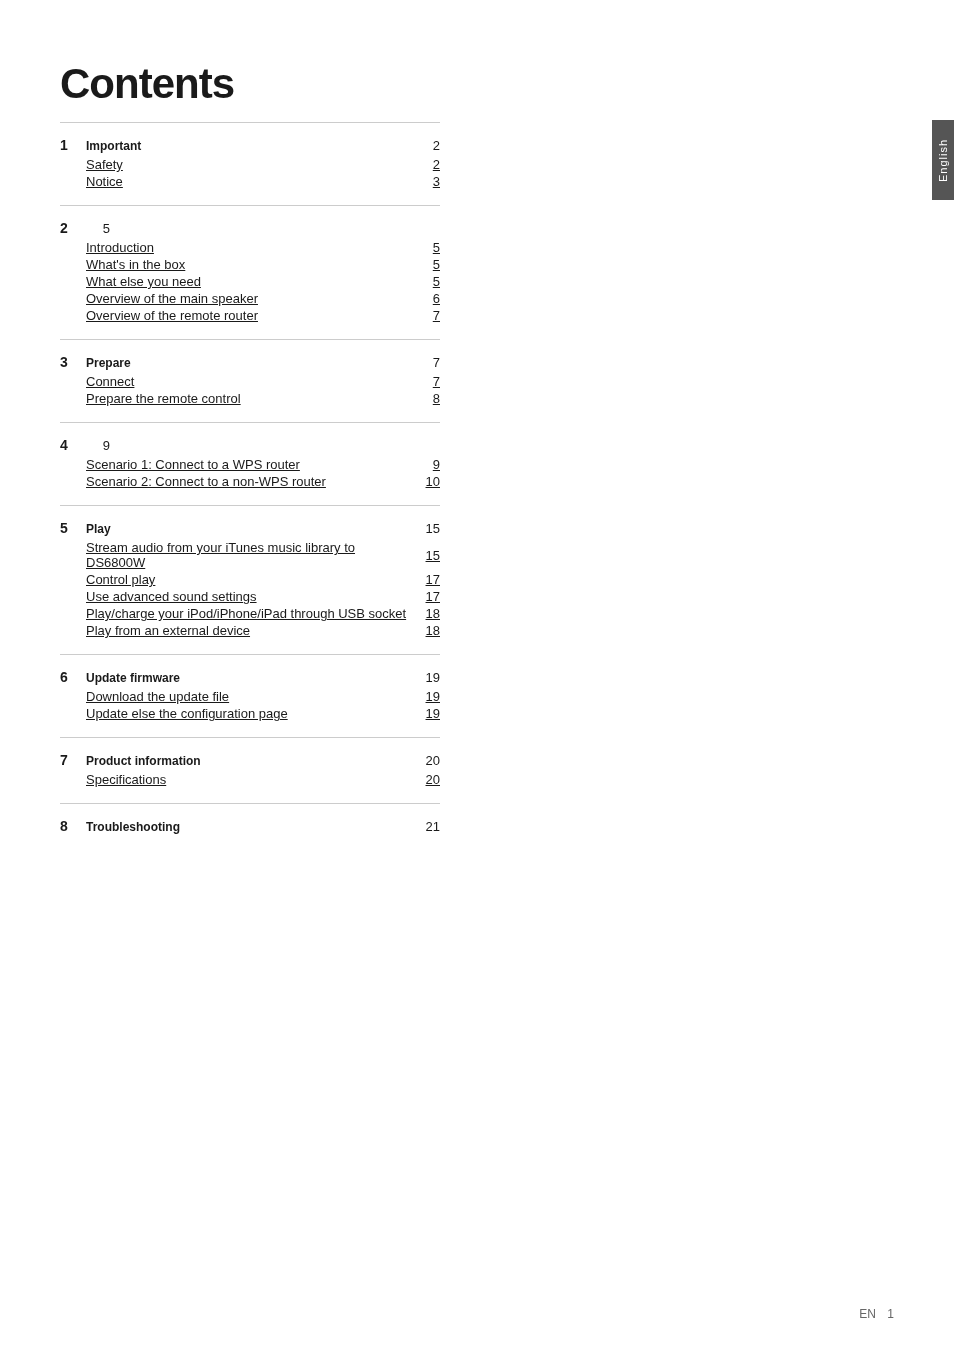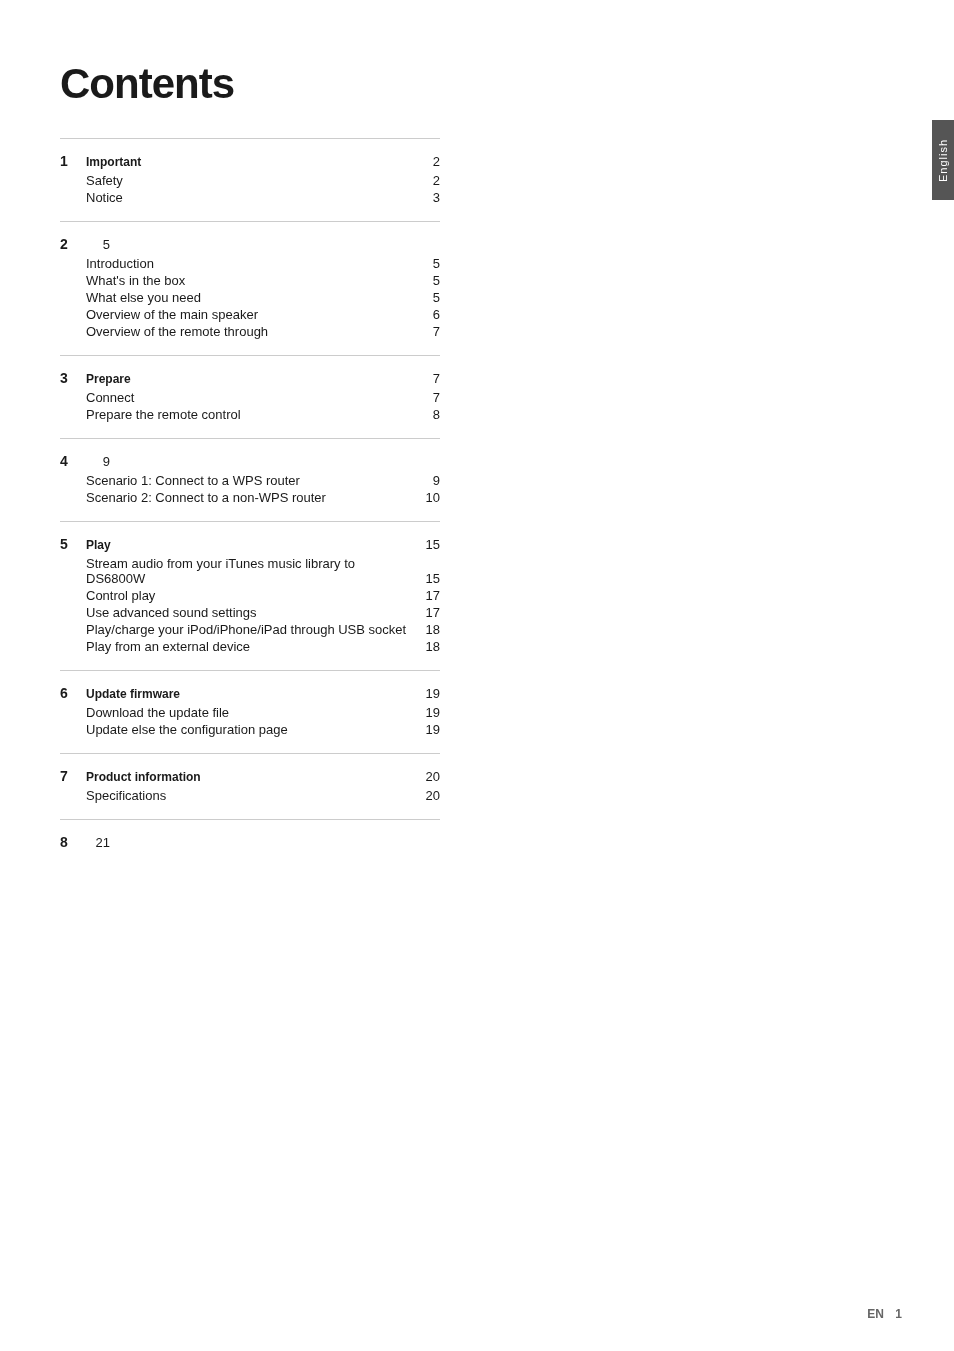--- a/index.html
+++ b/index.html
@@ -42,21 +42,21 @@
 
     .content-area {
       padding: 60px 80px 60px 60px;
       max-width: 520px;
     }
 
     h1.title {
       font-size: 42px;
       font-weight: bold;
       color: #1a1a1a;
-      margin-bottom: 30px;
+      margin-bottom: 14px;
       letter-spacing: -1px;
     }
 
     .toc-section {
       border-top: 1.5px solid #cccccc;
       padding: 14px 0 4px 0;
     }
 
     .toc-section:last-of-type {
       border-bottom: none;
@@ -84,23 +84,24 @@
 
     .toc-page {
       font-size: 13px;
       color: #1a1a1a;
       min-width: 24px;
       text-align: right;
     }
 
     .toc-sub-row {
       display: flex;
-      align-items: flex-end;
+      align-items: center;
       margin-bottom: 2px;
       padding-left: 26px;
+      text-decoration: underline;
     }
 
     .toc-sub-text {
       font-size: 13px;
       color: #1a1a1a;
       flex: 1;
     }
 
     .toc-sub-page {
       font-size: 13px;
@@ -109,24 +110,23 @@
       text-align: right;
     }
 
     .section-spacer {
       height: 10px;
     }
 
     .footer-en {
       position: absolute;
       bottom: 30px;
-      right: 52px;
+      right: 60px;
       font-size: 12px;
       color: #666666;
-      font-weight: bold;
     }
 
     .footer-en span {
       margin-left: 8px;
     }
   </style>
 </head>
 <body>
 
 <div class="page-container">
@@ -170,21 +170,21 @@
           </div>
           <div class="toc-sub-row">
             <span class="toc-sub-text">What else you need</span>
             <span class="toc-sub-page">5</span>
           </div>
           <div class="toc-sub-row">
             <span class="toc-sub-text">Overview of the main speaker</span>
             <span class="toc-sub-page">6</span>
           </div>
           <div class="toc-sub-row">
-            <span class="toc-sub-text">Overview of the remote through</span>
+            <span class="toc-sub-text">Overview of the remote router</span>
             <span class="toc-sub-page">7</span>
           </div>
           <div class="section-spacer"></div>
         </div>
         <div class="toc-section">
           <div class="toc-main-row">
             <span class="toc-number">3</span>
             <span class="toc-heading">Prepare</span>
             <span class="toc-page">7</span>
           </div>
@@ -265,20 +265,21 @@
           </div>
           <div class="toc-sub-row">
             <span class="toc-sub-text">Specifications</span>
             <span class="toc-sub-page">20</span>
           </div>
           <div class="section-spacer"></div>
         </div>
         <div class="toc-section">
           <div class="toc-main-row">
             <span class="toc-number">8</span>
+            <span class="toc-heading">Troubleshooting</span>
             <span class="toc-page">21</span>
           </div>
           <div class="section-spacer"></div>
         </div>
       </div>
   </div>
 
   <div class="footer-en">
     <span>EN</span>
     <span>1</span>

